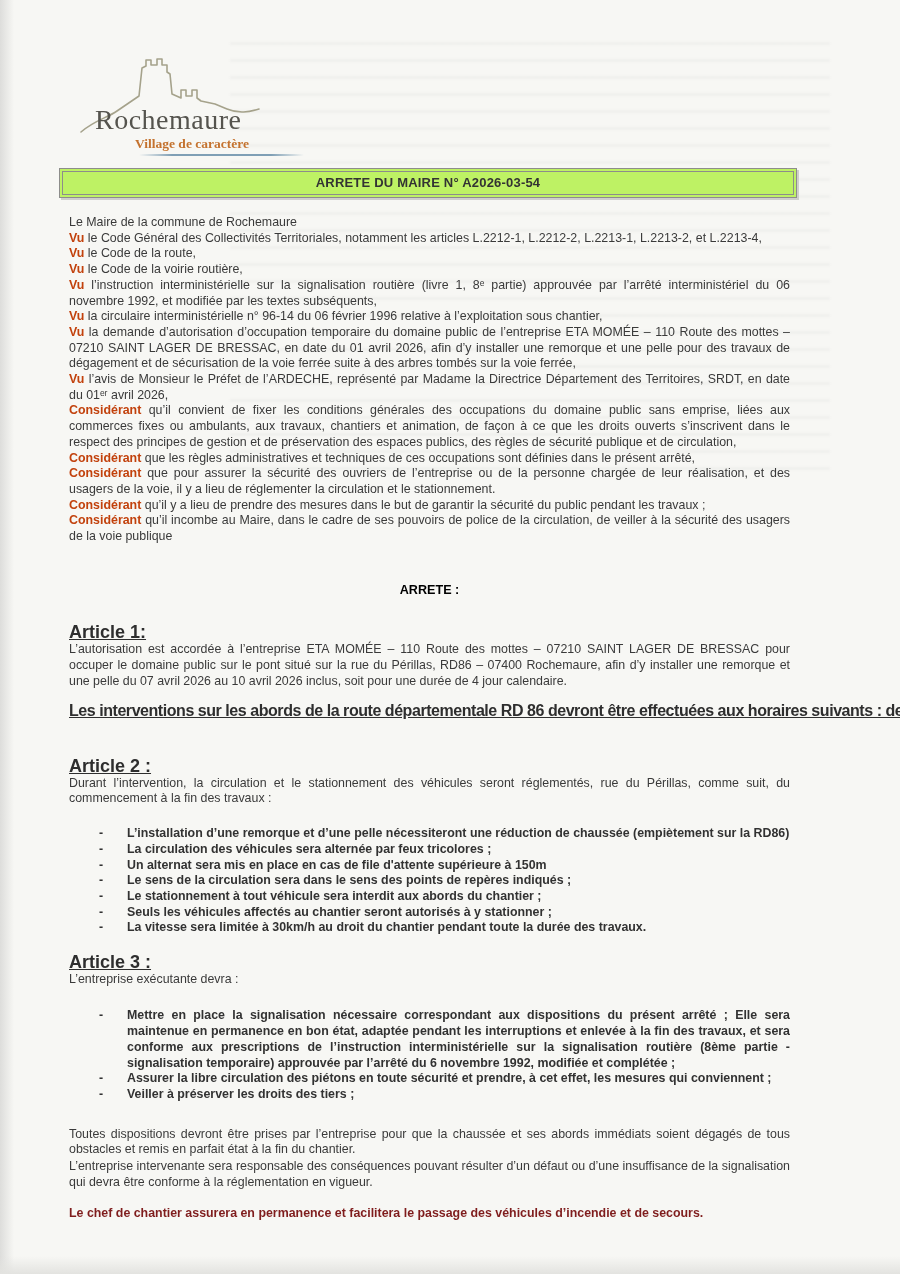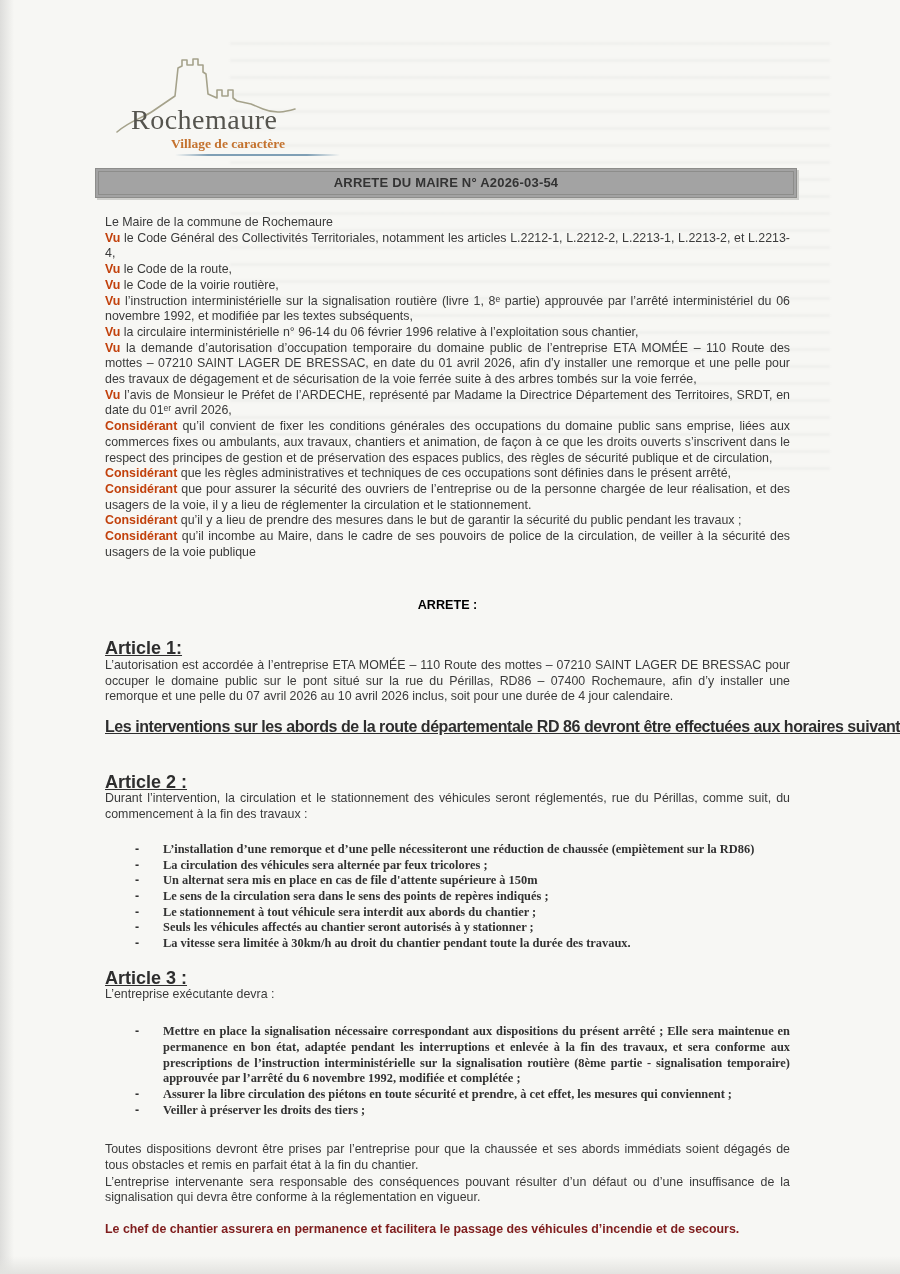--- a/index.html
+++ b/index.html
@@ -22,21 +22,21 @@
   .ghost{
     position:absolute;top:42px;right:70px;width:600px;height:430px;
     background:repeating-linear-gradient(180deg,
       rgba(110,115,125,0.05) 0 3px, rgba(110,115,125,0) 3px 17px);
     filter:blur(1.2px);
     pointer-events:none;
   }
   .page{
     position:relative;
     box-sizing:border-box;
-    padding:58px 110px 0 105px;
+    padding:58px 110px 0 69px;
   }
   
   .logo{position:relative;height:96px;margin-left:8px;margin-bottom:14px;width:300px;}
   .logo svg{position:absolute;left:0;top:-4px;}
   .logo-name{
     position:absolute;left:18px;top:46px;
     font-family:"Liberation Serif","DejaVu Serif",serif;
     font-size:28px;letter-spacing:0.5px;color:#55544e;
   }
   .logo-tagline{
@@ -48,21 +48,21 @@
     position:absolute;left:62px;top:96px;width:165px;height:2px;
     background:linear-gradient(to right,rgba(127,159,181,0),#7f9fb5 20%,#7f9fb5 80%,rgba(127,159,181,0));
     border-radius:1px;
   }
   
   .title-box{
     border:1px solid #8d8d8b;
     box-shadow:2px 2px 0 #cfcfcc;
     padding:2px;
     margin-left:-10px;margin-right:-7px;
-    background:#a3a3a3;
+    background:#bef264;
   }
   .title-inner{
     border:1px solid #8d8d8b;
     text-align:center;
     font-size:13px;font-weight:700;color:#333;
     padding:3px 0 4px 0;
     letter-spacing:0.2px;
   }
   
   .body-text{margin-top:17px;font-size:12.4px;line-height:15.7px;}
@@ -79,21 +79,21 @@
   }
   .para{margin:1px 0 0 0;text-align:justify;}
   .highlight{
     margin:14px 0 0 0;
     font-weight:700;font-size:16px;letter-spacing:-0.45px;
     text-decoration:underline;white-space:nowrap;color:#2e2e2e;
   }
   .bullets{margin-top:19px;}
   .bullet{display:flex;margin:0 0 0 30px;}
   .bullet .dash{width:10px;flex:0 0 10px;margin-right:18px;text-align:left;}
-  .bullet .btxt{flex:1;text-align:justify;font-family:Liberation Serif, serif;}
+  .bullet .btxt{flex:1;text-align:justify;}
   .bold-bullets .btxt, .bold-bullets .dash{font-weight:600;color:#323232;}
   .closing{margin-top:24px;}
   .final-line{margin:16px 0 0 0;font-weight:600;color:#7f1d1d;}
   .a3-bullets{margin-top:21px;}
   .gap-art2{margin-top:40px;}
   .gap-art3{margin-top:19px;}
 </style>
 </head>
 <body>
 

